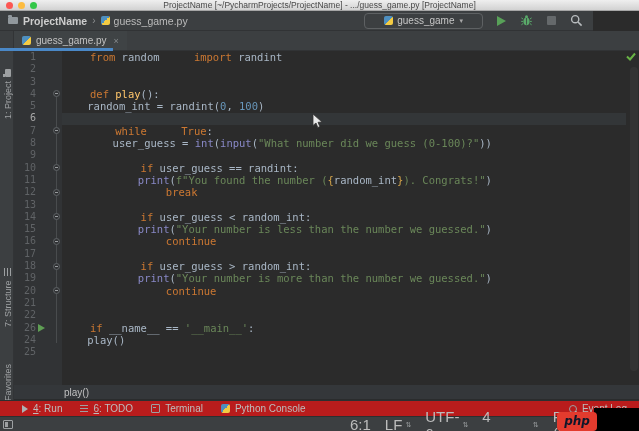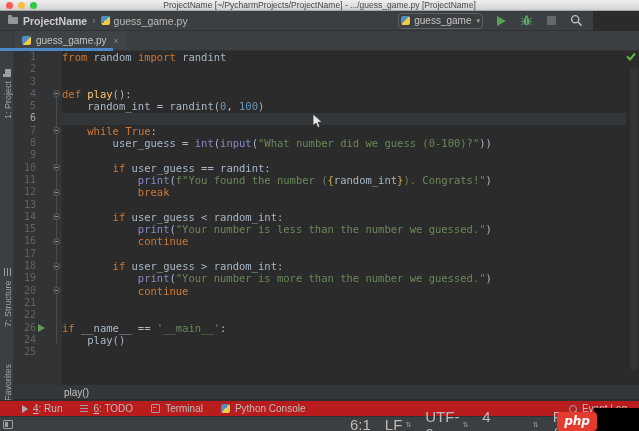--- a/index.html
+++ b/index.html
@@ -23,21 +23,21 @@
   .folder-icon::before { content:''; position:absolute; left:0; top:-2px;
     width:4px; height:2px; background:#91989d; border-radius:1px 1px 0 0; }
   .crumb-project { font-weight:bold; color:#cecece; }
   .chev { color:#8a8d8f; margin:0 5px; font-size:10px; }
   .chev::before { content:'\203A'; }
   .py-icon { width:9px; height:9px; border-radius:2px; flex:none;
     background:linear-gradient(135deg,#4e8fbf 0 50%,#f3cb43 50% 100%); }
   .gap4 { margin-right:4px; }
 
   .run-group { margin-left:auto; display:flex; align-items:center; margin-right:10px; }
-  .run-select { display:flex; align-items:center; height:16px; padding:0 2px;
+  .run-select { display:flex; align-items:center; height:16px; padding:0 19px;
     border:1px solid #5e6163; border-radius:4px; font-size:10px; color:#c6c6c6; }
   .dd-caret { margin-left:5px; font-size:7px; color:#a9a9a9; }
   .dd-caret::before { content:'\25BE'; }
   .tb-btn { margin-left:14px; display:flex; align-items:center; }
   .play-tri { width:0; height:0; border-left:9px solid #58a158;
     border-top:5px solid transparent; border-bottom:5px solid transparent; }
   .stop-sq { width:9px; height:9px; background:#65696b; border-radius:1px; }
 
   
   .strip { position:absolute; left:0; top:31px; width:14px; height:369px;
@@ -67,21 +67,21 @@
     background:#2b2b2b; font-family:"DejaVu Sans Mono",monospace;
     font-size:10.5px; line-height:12.3px; }
   .cur-line { position:absolute; left:0; width:612px; height:12.3px; background:#333638; }
   .gutter { position:absolute; left:0; top:0; width:48px; height:334px;
     background:#313335; }
   .lnum { height:12.3px; text-align:right; padding-right:26px;
     color:#606366; font-size:10px; }
   .lnum.cur { color:#a8a8a8; }
   .code { position:absolute; left:48px; top:0; }
   .code-line { height:12.3px; white-space:pre; color:#a9b7c6; }
-  .tk-k { color:#cc7832; } .tk-d { color:#ffc66b; } .tk-b { color:#8888c6; }
+  .tk-k { color:#cc7832;margin-left:28px; } .tk-d { color:#ffc66b; } .tk-b { color:#8888c6; }
   .tk-s { color:#6a8759; } .tk-n { color:#6897bb; } .tk-t { color:#a9b7c6; }
   .tk-f { color:#d5a54a; }
   .fold-guide { position:absolute; left:42px; top:44px; width:1px; height:248px; background:#494c4e; }
   .fold-mark { position:absolute; left:39px; width:7px; height:7px;
     border:1px solid #5f6366; border-radius:50%; background:#313335; }
   .fold-mark::after { content:''; position:absolute; left:1px; right:1px; top:2px;
     height:1px; background:#9a9da0; }
   .run-mark { position:absolute; left:24px; width:0; height:0;
     border-left:7px solid #5f9e54; border-top:4px solid transparent;
     border-bottom:4px solid transparent; }
@@ -121,21 +121,21 @@
   .status-items { position:absolute; left:350px; top:0; height:15px;
     display:flex; align-items:center; gap:14px; }
   .sb-item { display:flex; align-items:center; }
   .updown { font-size:7px; color:#96999b; margin-left:3px; }
   .updown::before { content:'\21C5'; }
 
   
   .wm-black { position:absolute; right:0; top:408px; width:45px; height:23px;
     background:#000; z-index:40; }
   .wm-red { position:absolute; right:42px; top:412px; width:40px; height:19px;
-    background:#e33b2e; border-radius:4px; z-index:41; color:#ffffff;
+    background:#e33b2e; border-radius:4px; z-index:41; color:#0f172a;
     font-weight:bold; font-style:italic; font-size:12px; text-align:center;
     line-height:18px; font-family:"DejaVu Sans",sans-serif; }
 
   .mouse-cursor { position:absolute; left:312px; top:113px; z-index:60; }
 </style>
 </head>
 <body>
 
 <div class="titlebar">
   <div class="lights">

